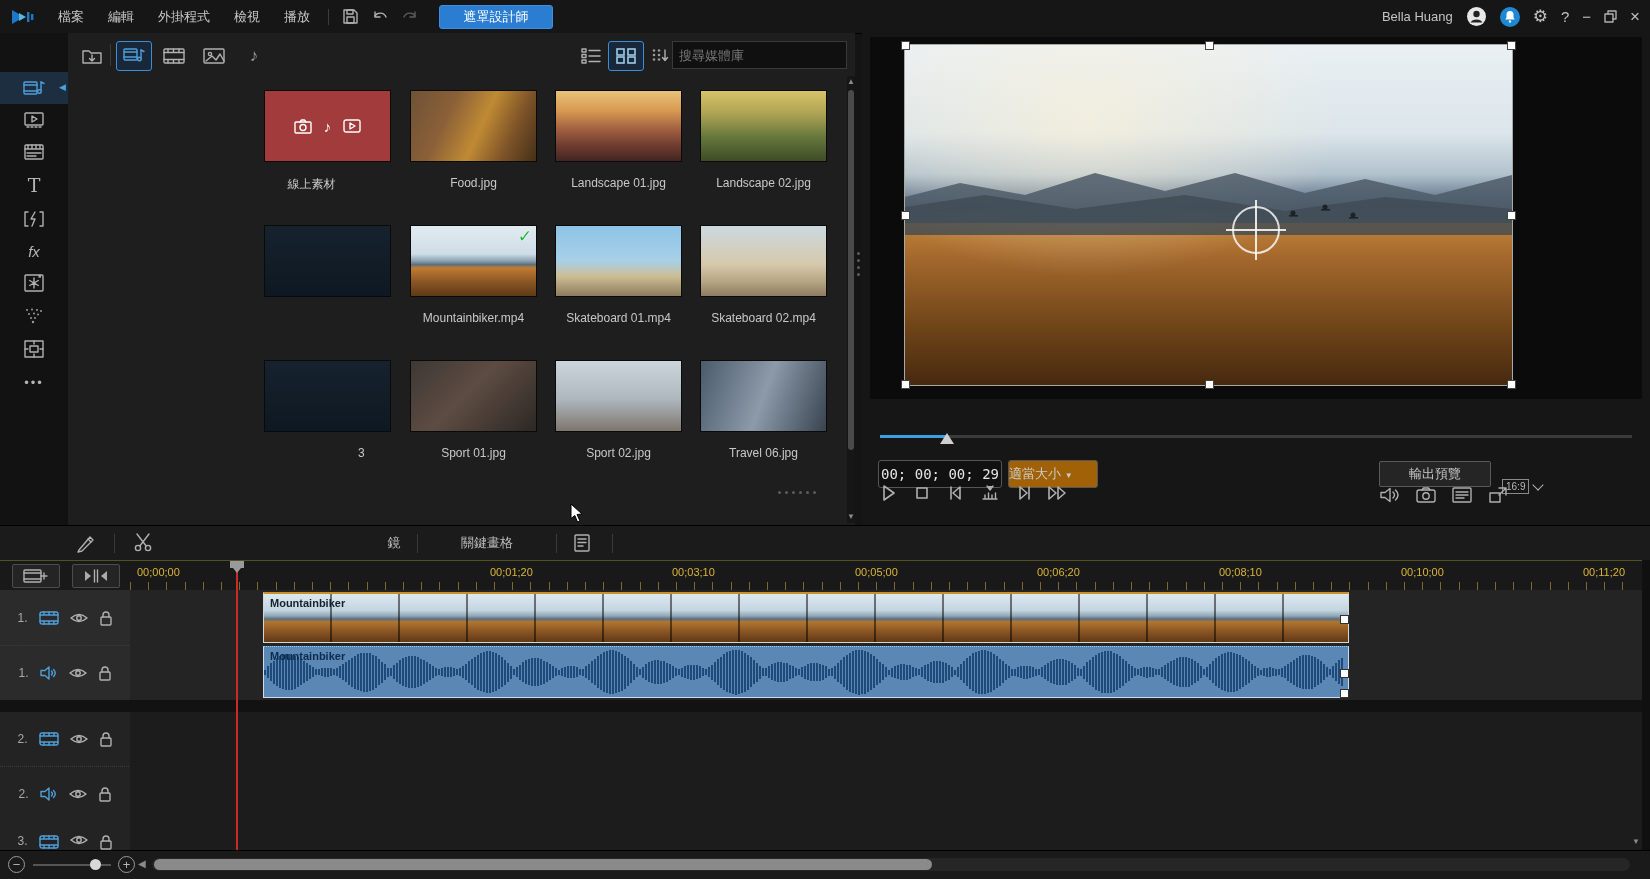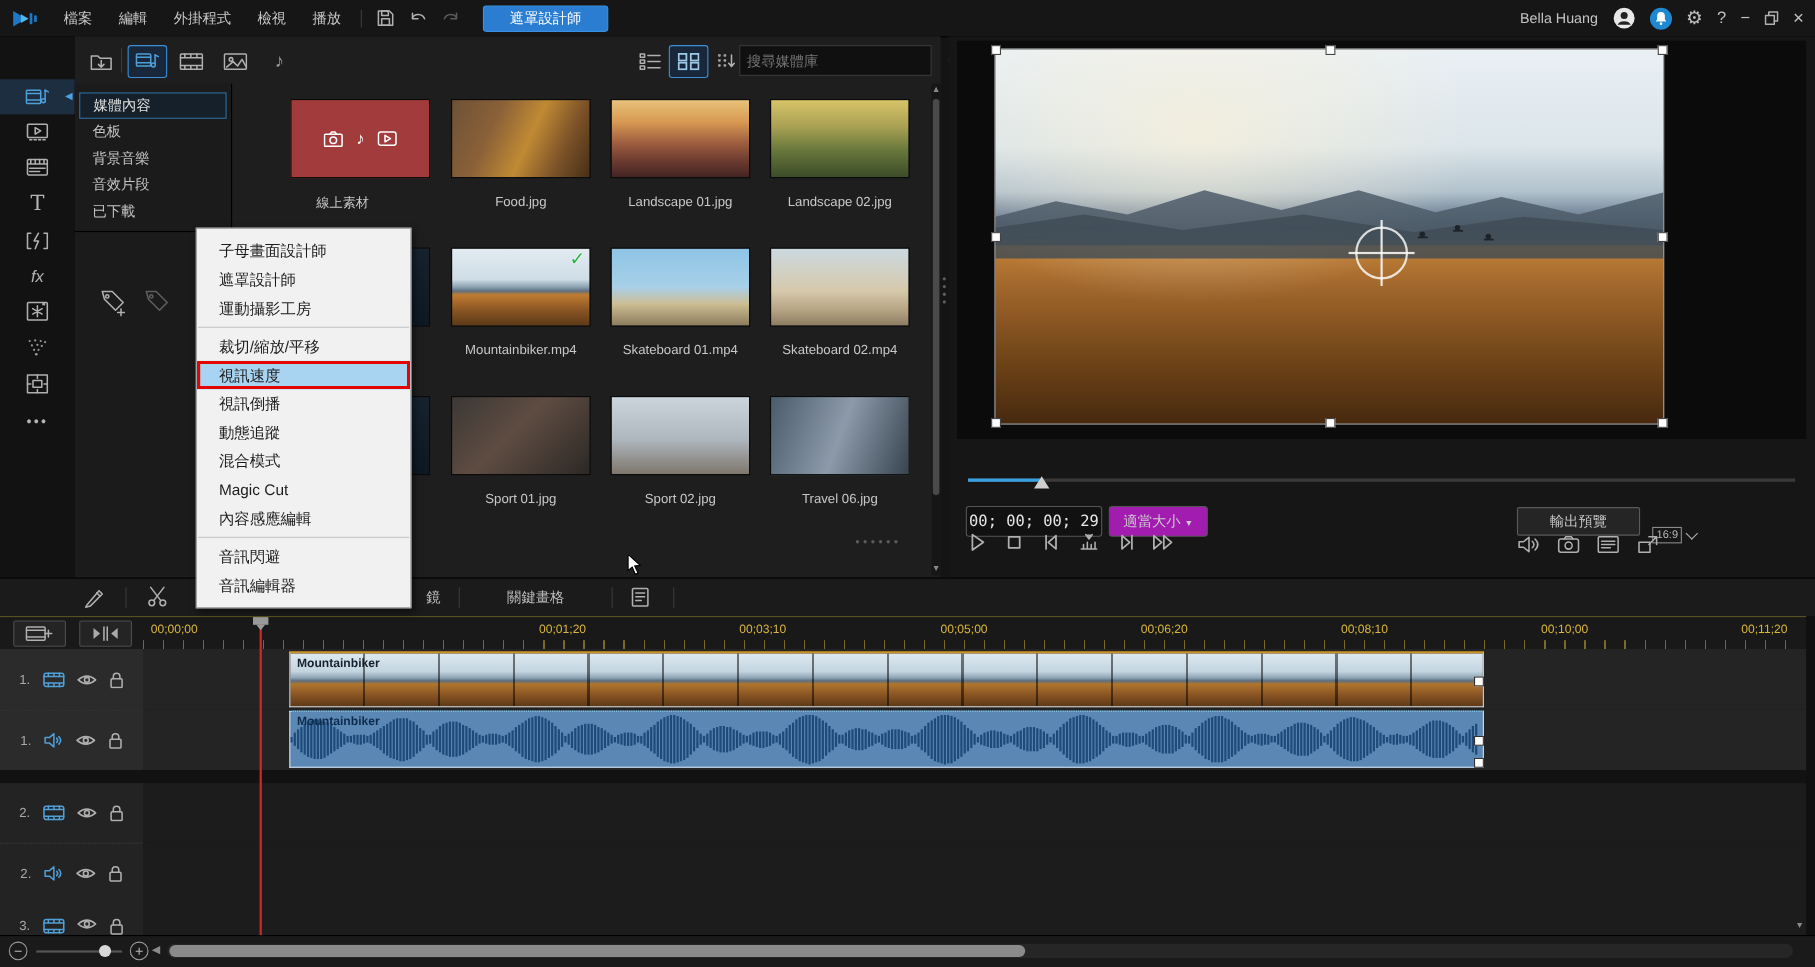--- a/index.html
+++ b/index.html
@@ -83,22 +83,22 @@
   .gizmo{position:absolute;left:327px;top:161px;width:44px;height:44px;border:2px solid rgba(255,255,255,.8);
          border-radius:50%;}
   .gizmo:before{content:"";position:absolute;left:50%;top:-8px;bottom:-8px;width:2px;margin-left:-1px;background:rgba(255,255,255,.85);}
   .gizmo:after{content:"";position:absolute;top:50%;left:-8px;right:-8px;height:2px;margin-top:-1px;background:rgba(255,255,255,.85);}
   .seek{position:absolute;left:18px;top:402px;width:752px;height:3px;background:#3a3a3a;}
   .seek .prog{position:absolute;left:0;top:0;height:3px;width:66px;background:#3aa0e0;}
   .seek .knob{position:absolute;left:60px;top:-2px;width:0;height:0;border-left:7px solid transparent;
               border-right:7px solid transparent;border-bottom:11px solid #cfcfcf;}
   .tc{position:absolute;left:16px;top:427px;width:122px;height:26px;background:#111;border:1px solid #555;border-radius:3px;
       color:#e6e6e6;font-family:"DejaVu Sans Mono",monospace;font-size:14px;text-align:center;line-height:26px;}
-  .fitdd{position:absolute;left:146px;top:427px;width:88px;height:26px;background:#a21caf;border:1px solid #555;border-radius:3px;
-         color:#ccc;font-size:13px;text-align:center;line-height:26px;}
+  .fitdd{position:absolute;left:146px;top:427px;width:88px;height:26px;background:#a16207;border:1px solid #555;border-radius:3px;
+         color:#ccc;font-size:13px;text-align:left;line-height:26px;}
   .rendbtn{position:absolute;left:517px;top:428px;width:110px;height:24px;background:#252525;border:1px solid #5a5a5a;
            border-radius:2px;color:#c8c8c8;text-align:center;line-height:24px;font-size:13px;}
   .aspect{position:absolute;left:640px;top:444px;height:18px;display:flex;align-items:center;gap:5px;color:#b8b8b8;}
   .aspect .box{border:1px solid #8a8a8a;font-size:10px;padding:1px 3px;}
   .chev{width:7px;height:7px;border-right:1.5px solid #b0b0b0;border-bottom:1.5px solid #b0b0b0;transform:rotate(45deg);margin-top:-3px;}
   .transport{position:absolute;left:14px;top:448px;display:flex;gap:10px;}
   .tbtn{width:24px;height:24px;display:flex;align-items:center;justify-content:center;}
   .pr-icons{position:absolute;left:516px;top:450px;display:flex;gap:12px;}
 
   
@@ -357,42 +357,20 @@
         <input type="text" placeholder="搜尋媒體庫" style="">
         <span style="padding-right:6px">
           <svg width="15" height="15" class="st">
               <circle cx="6.5" cy="6.5" r="4.5"></circle>
               <path d="M10 10 l4 4"></path>
             </svg>
         </span>
       </div>
     </div>
 
-    <div class="cats">
-      <div style="height:8px"></div>
-      <div class="cat sel">媒體內容</div>
-      <div class="cat">色板</div>
-      <div class="cat">背景音樂</div>
-      <div class="cat">音效片段</div>
-      <div class="cat">已下載</div>
-      <div class="cat-sep"></div>
-      <div style="position:absolute;left:22px;top:186px">
-        <svg width="28" height="26" class="st">
-            <path d="M3 3 h9 l10 10 -7 7 -10 -10 z"></path>
-            <circle cx="7.5" cy="7.5" r="1.5"></circle>
-            <path d="M20 19 v6 M17 22 h6"></path>
-          </svg>
-      </div>
-      <div style="position:absolute;left:60px;top:186px;opacity:.45">
-        <svg width="28" height="26" class="st">
-            <path d="M5 3 h9 l10 10 -7 7 -10 -10 z"></path>
-            <circle cx="9.5" cy="7.5" r="1.5"></circle>
-          </svg>
-      </div>
-    </div>
 
     <div class="thumb t-online" style="left:196px;top:57px">
       <svg width="18" height="15" class="st" style="stroke:#fff">
           <rect x="1" y="3" width="16" height="11" rx="1"></rect>
           <circle cx="9" cy="8.5" r="3"></circle>
           <path d="M6 3 l1.5-2 h3 L12 3"></path>
         </svg>
       <span style="font-size:15px">♪</span>
       <svg width="18" height="14" class="st" style="stroke:#fff">
           <rect x="1" y="1" width="16" height="12" rx="2"></rect>
@@ -1099,36 +1077,20 @@
     <div class="zbtn" style="left:8px">−</div>
     <div class="ztrack"></div>
     <div class="zknob"></div>
     <div class="zbtn" style="left:118px">+</div>
     <div class="tri" style="position:absolute;left:138px;top:9px;font-size:10px">◀</div>
     <div class="hscroll">
       <div class="hthumb"></div>
     </div>
   </div>
 
-  <div class="cmenu">
-    <div class="mi">子母畫面設計師</div>
-    <div class="mi">遮罩設計師</div>
-    <div class="mi">運動攝影工房</div>
-    <div class="msep"></div>
-    <div class="mi">裁切/縮放/平移</div>
-    <div class="mi hl">視訊速度</div>
-    <div class="mi">視訊倒播</div>
-    <div class="mi">動態追蹤</div>
-    <div class="mi">混合模式</div>
-    <div class="mi">Magic Cut</div>
-    <div class="mi">內容感應編輯</div>
-    <div class="msep"></div>
-    <div class="mi">音訊閃避</div>
-    <div class="mi">音訊編輯器</div>
-  </div>
 
   <div class="cursor">
     <svg width="14" height="20">
         <polygon points="1,0 12,10 7,10.5 10,17 7.5,18 4.8,11.5 1,14.5" fill="#fff" stroke="#000" stroke-width="1"></polygon>
       </svg>
   </div>
 
 </div>
 
 </body></html>

